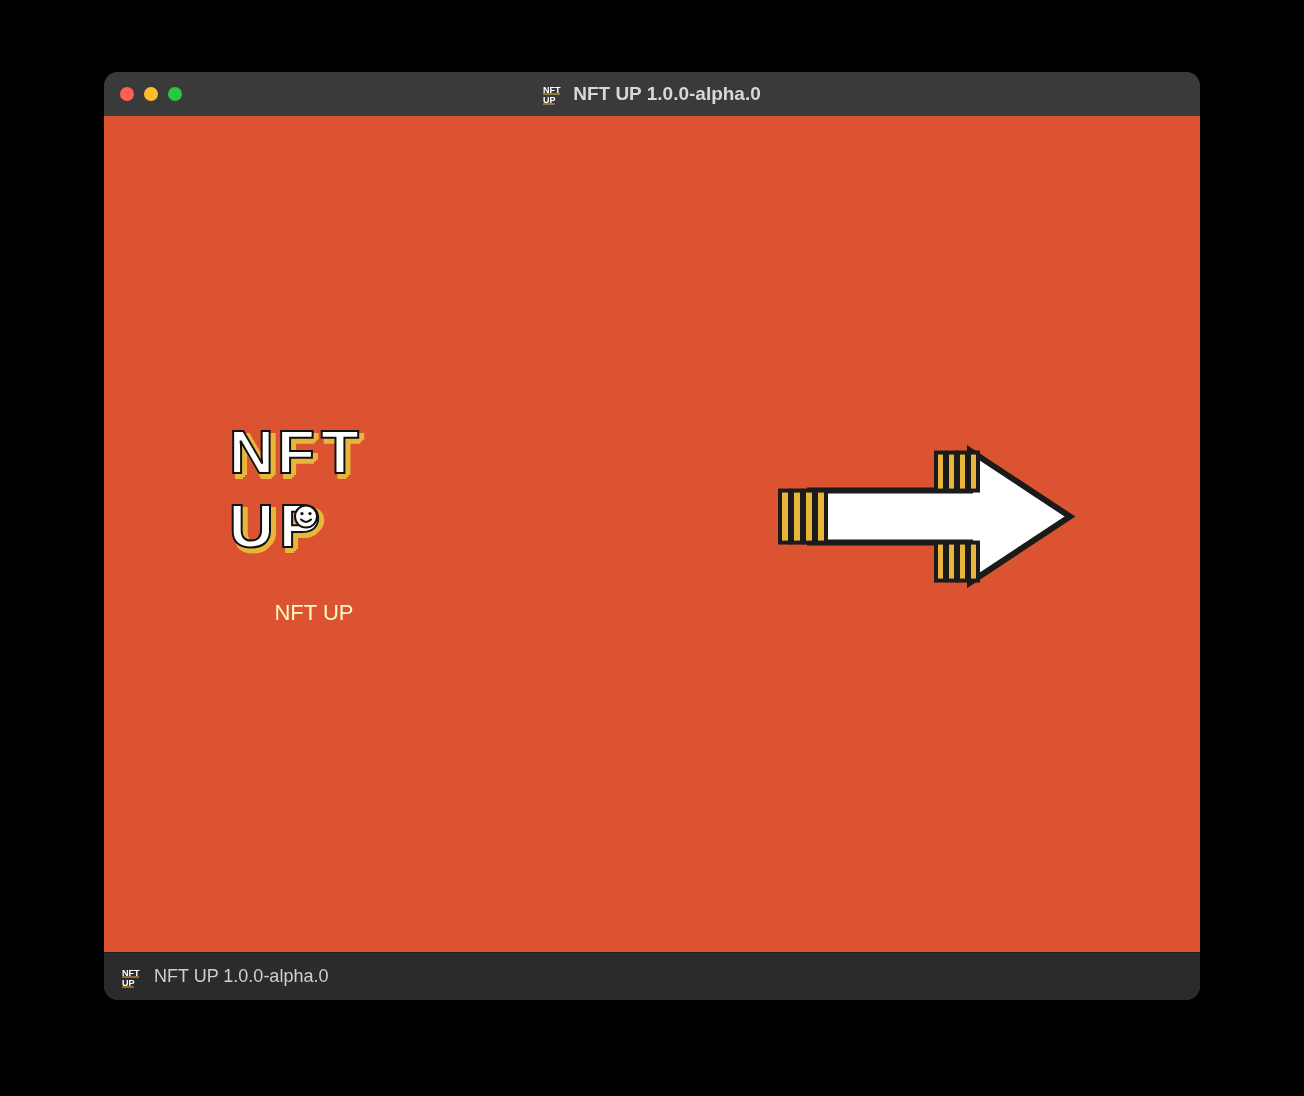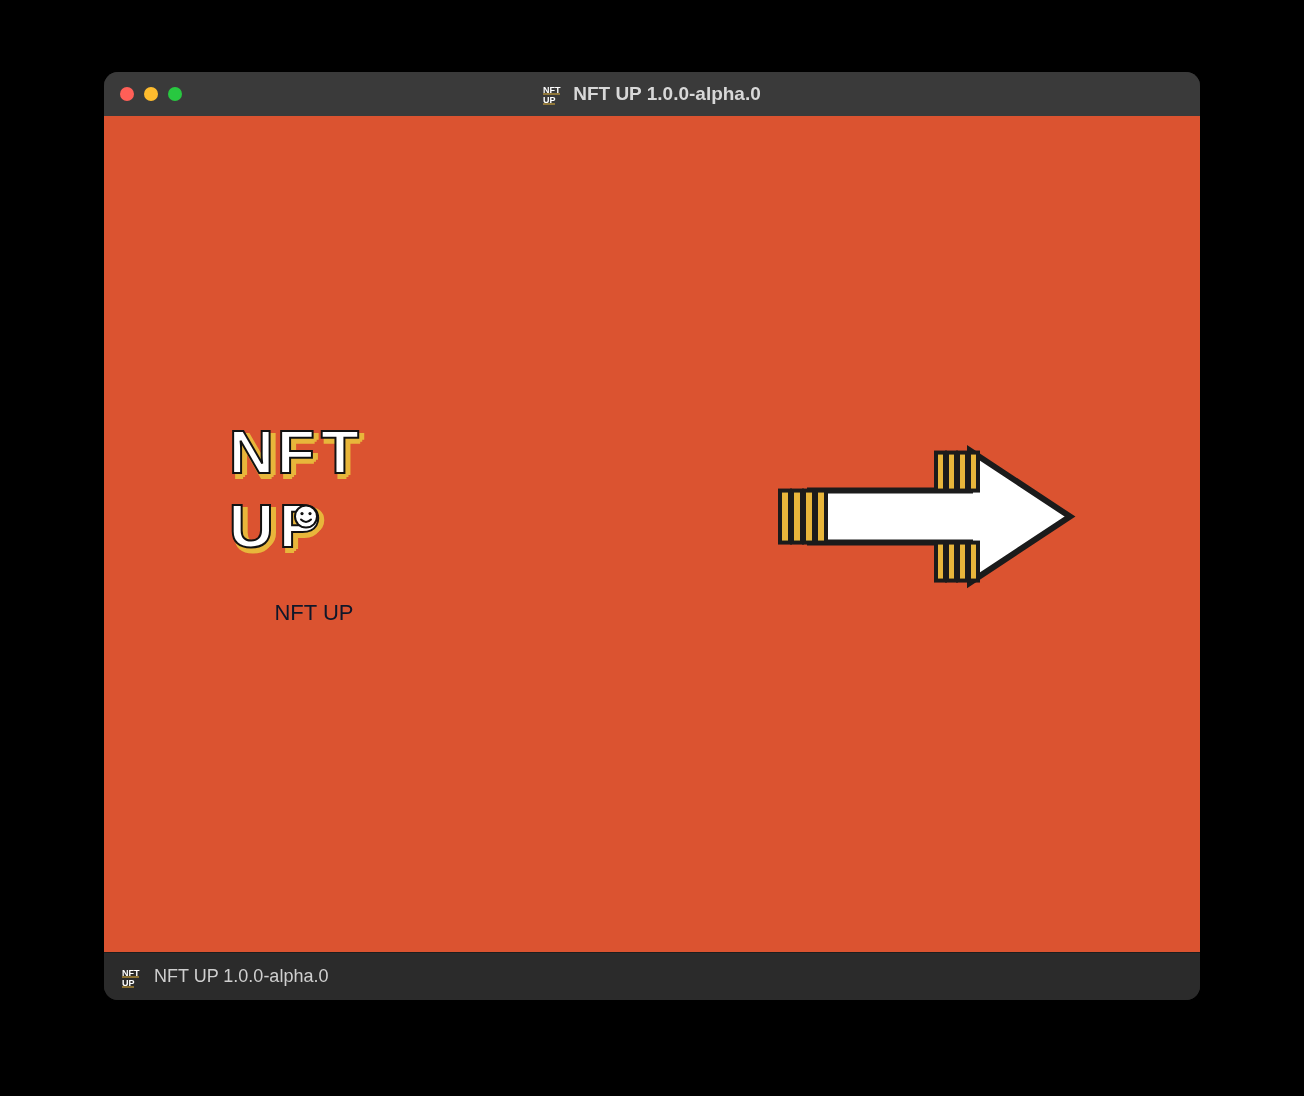--- a/index.html
+++ b/index.html
@@ -30,21 +30,21 @@
   .content {
     position:absolute; left:0; top:44px; right:0; bottom:48px;
     background:#db5330;
   }
   .row {
     position:absolute; left:0; right:0; top:50%; transform:translateY(-58%);
     display:flex; align-items:center; justify-content:space-between;
     padding:0 120px;
   }
   .item { display:flex; flex-direction:column; align-items:center; gap:22px; }
-  .label { font-size:22px; color:#0f172a; }
+  .label { font-size:22px; color:#fef9c3; }
 
   
   .logo-big { width:180px; height:170px; display:flex; align-items:center; justify-content:center; }
 
   
   .arrow-wrap { flex:0 0 auto; display:flex; align-items:center; justify-content:center; }
   .arrow-wrap svg { display:block; }
 
   
   .folder-wrap { width:180px; height:170px; display:flex; align-items:center; justify-content:center; position:relative; }

